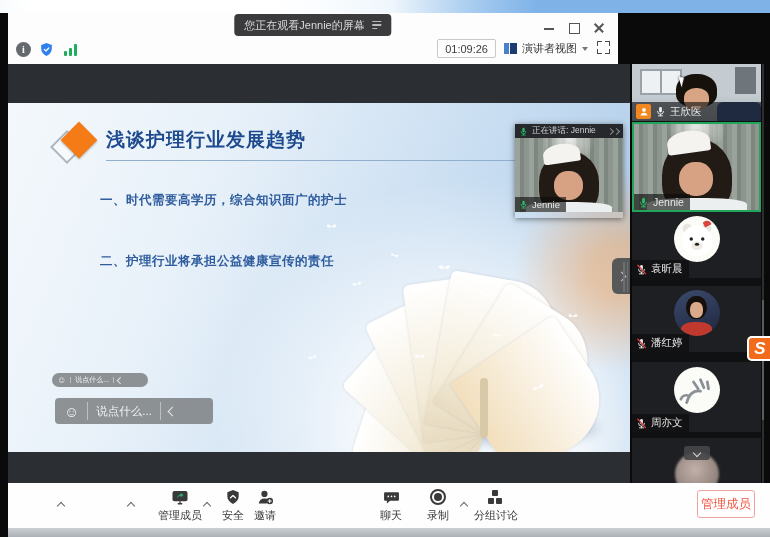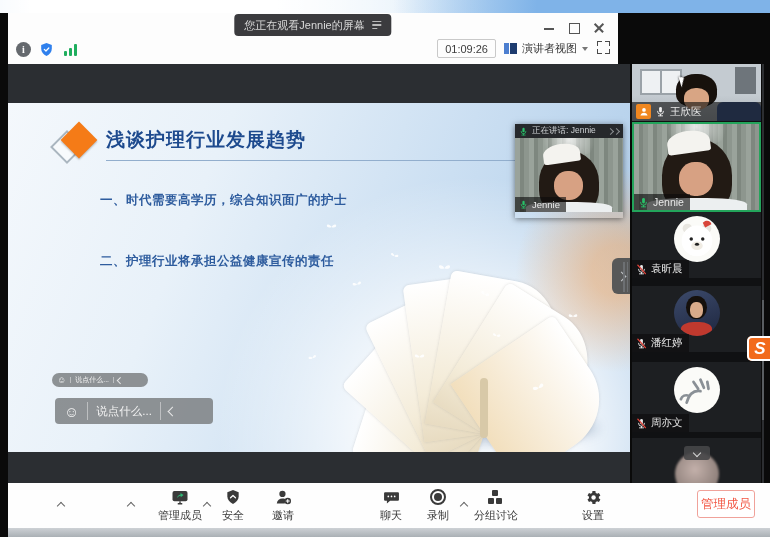--- a/index.html
+++ b/index.html
@@ -506,21 +506,21 @@
 
     <div class="dbtn" style="left:225px">
       <span class="iwrap">
           <svg class="ic" width="16" height="16" viewBox="0 0 24 24">
             <use href="#sy-shield"></use>
           </svg>
         </span>
       <span class="lbl">安全</span>
     </div>
 
-    <div class="dbtn" style="left:275px">
+    <div class="dbtn" style="left:257px">
       <span class="iwrap">
           <svg class="ic" width="17" height="17" viewBox="0 0 24 24">
             <use href="#sy-invite"></use>
           </svg>
         </span>
       <span class="lbl">邀请</span>
     </div>
 
 
     <div class="dbtn" style="left:383px">
@@ -547,26 +547,18 @@
           <span class="blocks">
         <i style="left:4px;top:1px"></i>
             <i style="left:0;bottom:1px"></i>
             <i style="left:8px;bottom:1px"></i>
           </span>
         </span>
       <span class="lbl">分组讨论</span>
     </div>
 
 
-    <div class="dbtn" style="left:585px">
-      <span class="iwrap">
-          <svg class="ic" width="17" height="17" viewBox="0 0 24 24">
-            <use href="#sy-gear"></use>
-          </svg>
-        </span>
-      <span class="lbl">设置</span>
-    </div>
 
     <div id="end-btn">管理成员</div>
   </div>
 
   <div id="bottomstrip" class="abs"></div>
 </div>
 
 </body></html>

